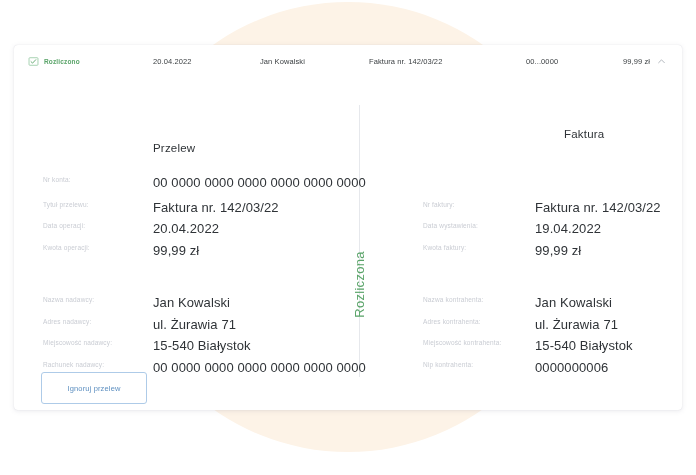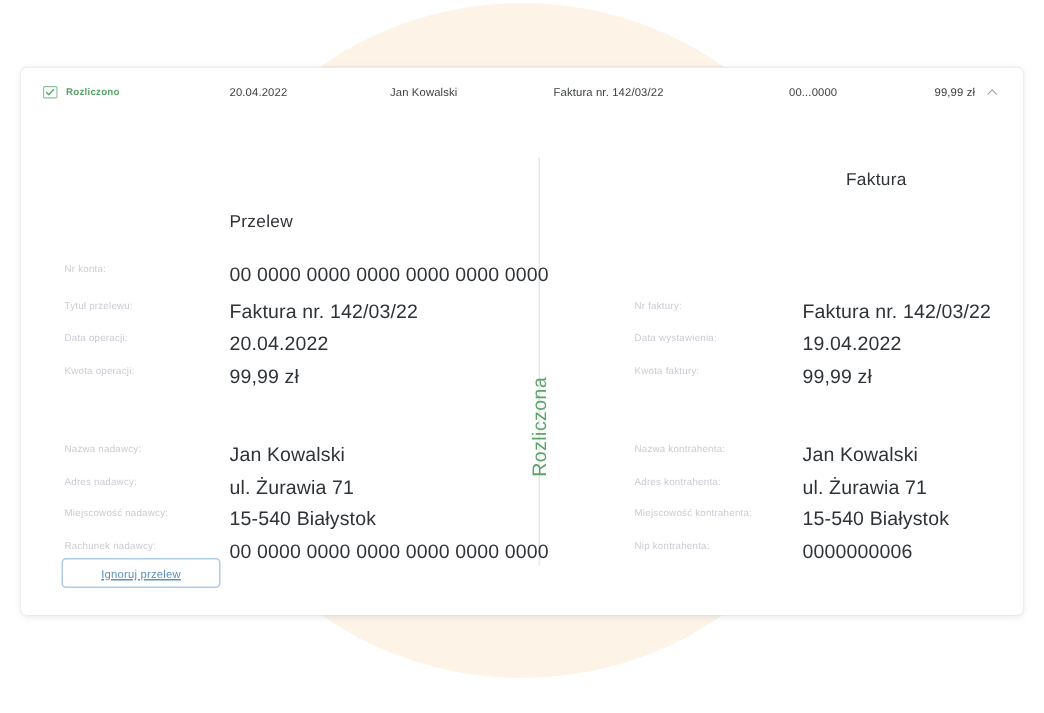--- a/index.html
+++ b/index.html
@@ -123,21 +123,21 @@
     letter-spacing: 0.3px;
   }
 
   .col-heading {
     position: absolute;
     font-size: 11.5px;
     color: #2f3337;
     letter-spacing: 0.2px;
   }
   .heading-left  { left: 139px; top: 65px; text-align: right; }
-  .heading-right { left: 521px; top: 37px; padding-left: 29px; }
+  .heading-right { left: 521px; top: 51px; padding-left: 29px; }
 
   .field-label {
     position: absolute;
     font-size: 6.5px;
     color: #c9ccd3;
     letter-spacing: 0.15px;
     white-space: nowrap;
   }
 
   .field-value {
@@ -154,33 +154,32 @@
   .val-right { left: 521px; }
 
   
   .card-footer {
     position: relative;
     height: 38px;
   }
 
   .btn {
     position: absolute;
-    height: 20px;
+    height: 32px;
     border: 1px solid #aecbe8;
     border-radius: 3px;
     background: #ffffff;
     color: #5d8fc0;
     font-family: "Liberation Sans", sans-serif;
     font-size: 7.5px;
     letter-spacing: 0.15px;
     cursor: pointer;
     display: flex;
     align-items: center;
     justify-content: center;
-    text-decoration: underline;
   }
 
   .btn-ignore { left: 27px; top: 0px; width: 106px; }
   .btn-change { left: 411px; top: 0px; width: 102px; }
 </style>
 </head>
 <body>
 
 <div class="bg-ellipse"></div>
 

